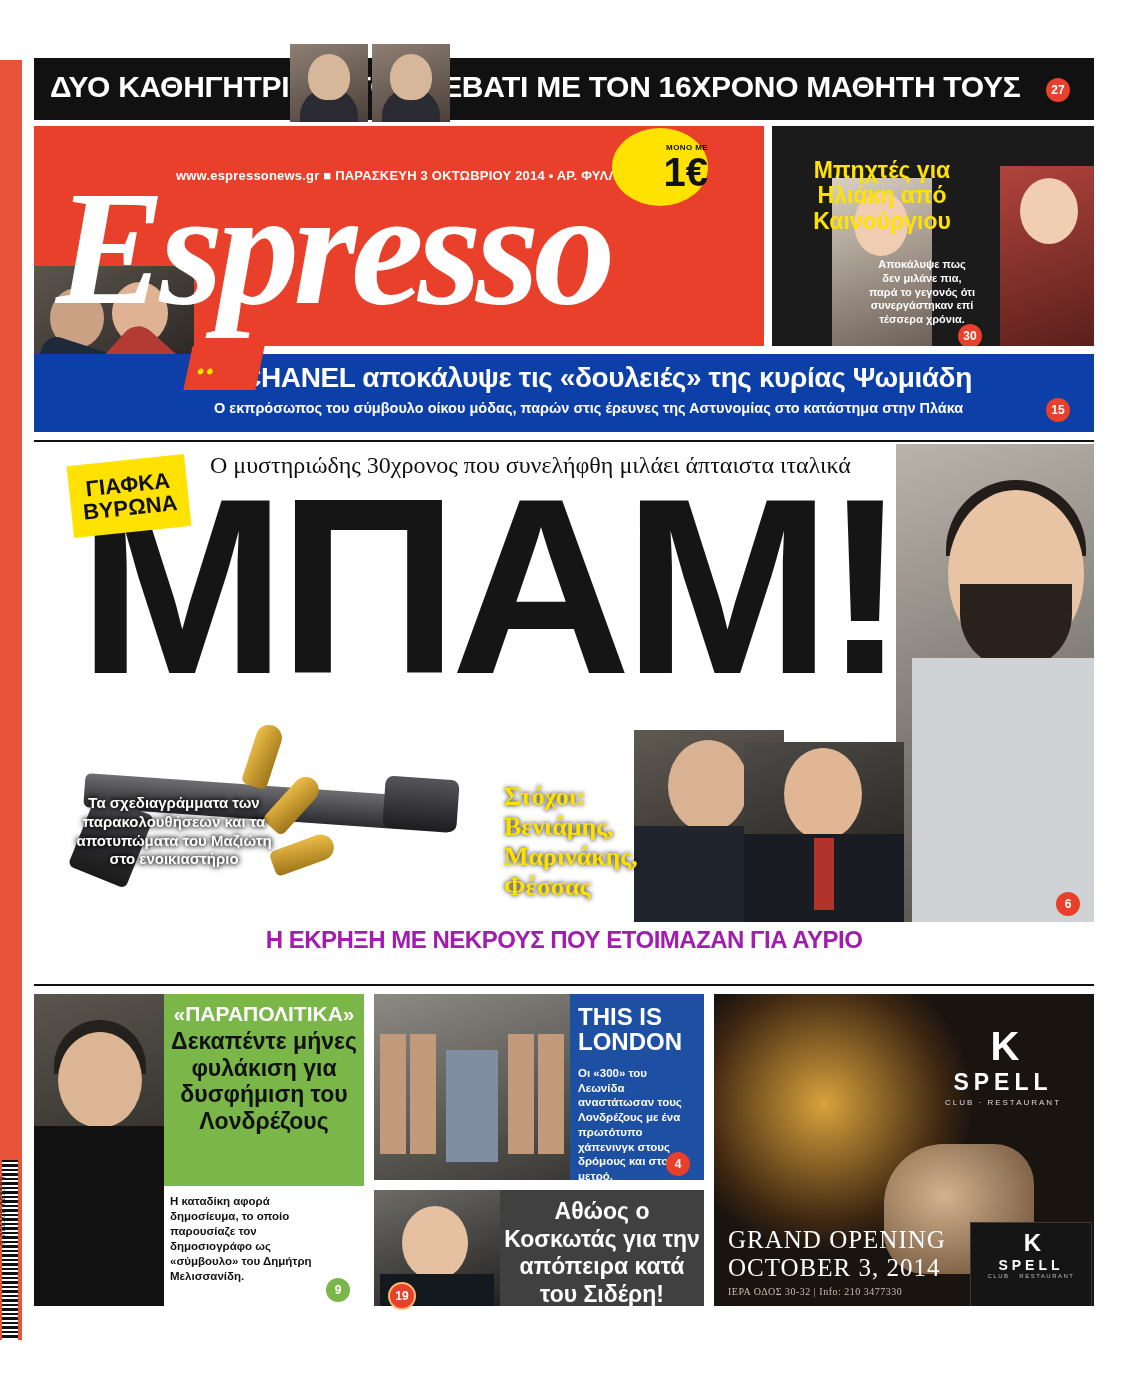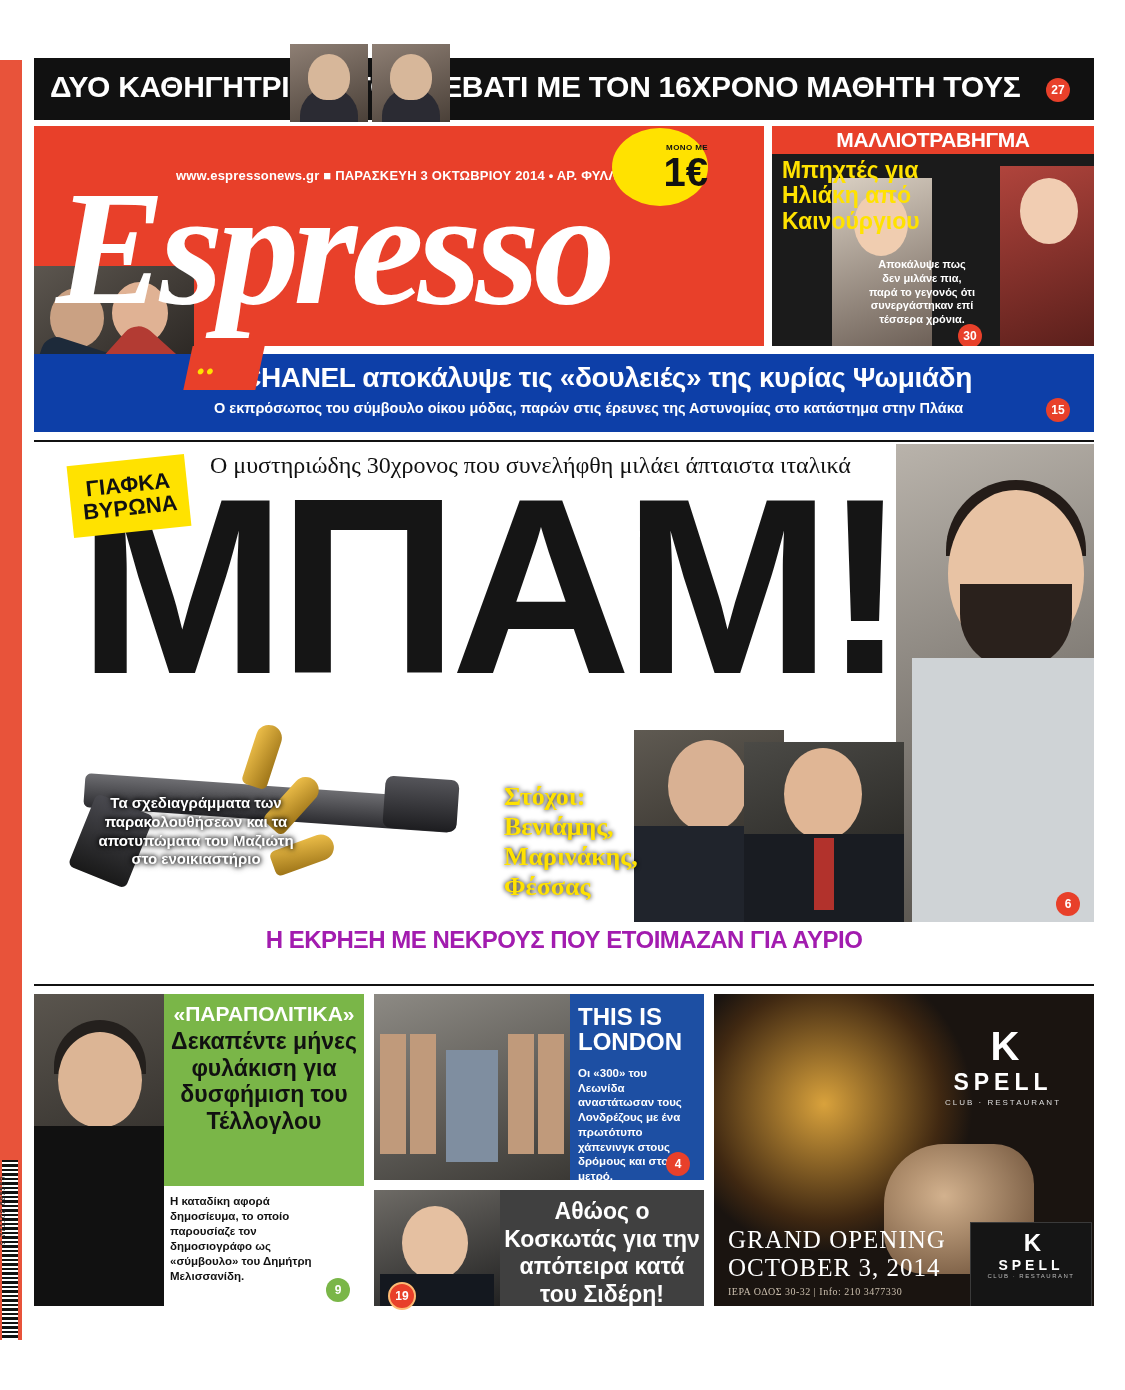--- a/index.html
+++ b/index.html
@@ -39,21 +39,21 @@
   .euro .small{font-size:8px;font-weight:bold;color:#111;letter-spacing:.4px;}
   .euro .big{font-size:40px;font-weight:bold;color:#111;line-height:1;font-family:"Liberation Sans",sans-serif;}
 
   
   .rbox{position:absolute;left:772px;top:126px;width:322px;height:220px;background:#1b1b1b;overflow:hidden;}
   .rbox .ph-l{position:absolute;left:60px;top:52px;width:100px;height:168px;background:linear-gradient(160deg,#d9cfc2,#6d6057);}
   .rbox .ph-l:after{content:"";position:absolute;left:22px;top:14px;width:54px;height:64px;border-radius:50%;background:#f0cdb0;}
   .rbox .ph-r{position:absolute;left:228px;top:40px;width:98px;height:180px;background:linear-gradient(160deg,#b0443c,#5a1f1b);}
   .rbox .ph-r:after{content:"";position:absolute;left:20px;top:12px;width:58px;height:66px;border-radius:50%;background:#f1cdb2;}
   .rbox .hdr{position:absolute;left:0;top:0;width:322px;height:28px;background:#e8402a;color:#fff;font-weight:bold;font-size:21px;display:flex;align-items:center;justify-content:center;letter-spacing:-.4px;}
-  .rbox .tl{position:absolute;left:10px;top:32px;width:200px;color:#ffe200;font-weight:bold;font-size:23px;line-height:1.1;}
+  .rbox .tl{position:absolute;left:10px;top:32px;width:200px;color:#ffe200;font-weight:bold;font-size:23px;line-height:1.1;text-align:center;}
   .rbox .body{position:absolute;left:96px;top:132px;width:108px;color:#fff;font-size:11px;line-height:1.25;font-weight:bold;text-align:center;}
   .rbox .pg{position:absolute;left:186px;top:198px;}
 
   
   .chanel{position:absolute;left:34px;top:354px;width:1060px;height:78px;background:#0d3fa8;}
   .chanel .t1{position:absolute;left:180px;top:8px;width:880px;color:#fff;font-weight:bold;font-size:28px;white-space:nowrap;letter-spacing:-.4px;}
   .chanel .t2{position:absolute;left:180px;top:46px;width:880px;color:#fff;font-weight:bold;font-size:14.5px;white-space:nowrap;}
   .chanel .pg{position:absolute;left:1012px;top:44px;}
   .ribbon{position:absolute;left:188px;top:346px;width:72px;height:44px;background:#e8402a;transform:skewX(-12deg);}
   .ribbon .dots{position:absolute;left:10px;top:14px;color:#ffe200;font-size:20px;font-weight:bold;letter-spacing:2px;}
@@ -65,21 +65,21 @@
   .giafka span{font-size:22px;font-weight:bold;color:#111;line-height:1.05;}
   .mpam{position:absolute;left:44px;top:20px;width:880px;font-size:250px;font-weight:bold;color:#151515;letter-spacing:-8px;line-height:1;font-family:"Liberation Sans",sans-serif;}
   .gun{position:absolute;left:20px;top:300px;width:420px;height:150px;}
   .gun .barrel{position:absolute;left:30px;top:44px;width:370px;height:34px;background:linear-gradient(180deg,#6e6e72,#2c2c30);border-radius:6px;transform:rotate(4deg);}
   .gun .muzzle{position:absolute;left:330px;top:36px;width:74px;height:52px;background:linear-gradient(180deg,#55555a,#1d1d20);border-radius:8px;transform:rotate(4deg);}
   .gun .grip{position:absolute;left:26px;top:60px;width:62px;height:78px;background:linear-gradient(180deg,#4a4a50,#191919);transform:rotate(22deg);border-radius:6px;}
   .bullet{position:absolute;width:26px;height:64px;border-radius:13px 13px 6px 6px;background:linear-gradient(100deg,#f0c14b,#9c7317);}
   .b1{left:216px;top:282px;transform:rotate(18deg);}
   .b2{left:246px;top:330px;transform:rotate(42deg);}
   .b3{left:256px;top:380px;transform:rotate(70deg);}
-  .gun-cap{position:absolute;left:40px;top:352px;width:200px;color:#fff;font-weight:bold;font-size:15px;line-height:1.25;text-align:center;text-shadow:0 0 4px #000,0 0 7px #000;margin-left:22px;}
+  .gun-cap{position:absolute;left:40px;top:352px;width:200px;color:#fff;font-weight:bold;font-size:15px;line-height:1.25;text-align:center;text-shadow:0 0 4px #000,0 0 7px #000;}
   .stoxoi{position:absolute;left:470px;top:340px;width:160px;color:#ffe200;font-weight:bold;font-size:26px;line-height:1.15;text-shadow:0 0 5px #000;font-family:Liberation Serif, serif;}
   .stoxoi .hd{color:#ffe200;}
   .man-a{position:absolute;left:600px;top:288px;width:150px;height:192px;background:linear-gradient(160deg,#5f5a52,#23201c);}
   .man-a .head{position:absolute;left:34px;top:10px;width:80px;height:92px;border-radius:50%;background:#d9b193;}
   .man-a .suit{position:absolute;left:0;top:96px;width:150px;height:96px;background:#20242c;}
   .man-b{position:absolute;left:710px;top:300px;width:160px;height:180px;background:linear-gradient(160deg,#4b4a46,#1c1b18);}
   .man-b .head{position:absolute;left:40px;top:6px;width:78px;height:92px;border-radius:50%;background:#e0b695;}
   .man-b .suit{position:absolute;left:0;top:92px;width:160px;height:88px;background:#191c22;}
   .man-b .tie{position:absolute;left:70px;top:96px;width:20px;height:72px;background:#b2322c;}
   .man-c{position:absolute;left:862px;top:2px;width:232px;height:478px;background:linear-gradient(160deg,#b9b3ab,#4e4a45);}
@@ -169,21 +169,20 @@
   </div>
   <div class="espresso">Espresso</div>
   <div class="euro">
     <div class="small">MONO ME</div>
     <div class="big">1€</div>
   </div>
 
   <div class="rbox">
     <div class="ph-l"></div>
     <div class="ph-r"></div>
-    <div class="hdr">ΜΑΛΛΙΟΤΡΑΒΗΓΜΑ</div>
     <div class="tl">Μπηχτές για Ηλιάκη από Καινούργιου</div>
     <div class="body">Αποκάλυψε πως δεν μιλάνε πια, παρά το γεγονός ότι συνεργάστηκαν επί τέσσερα χρόνια.</div>
     <div class="badge-round pg">30</div>
   </div>
 
   <div class="chanel">
     <div class="t1">Η CHANEL αποκάλυψε τις «δουλειές» της κυρίας Ψωμιάδη</div>
     <div class="t2">Ο εκπρόσωπος του σύμβουλο οίκου μόδας, παρών στις έρευνες της Αστυνομίας στο κατάστημα στην Πλάκα</div>
     <div class="badge-round pg">15</div>
   </div>
@@ -241,21 +240,21 @@
   </div>
 
   <div class="bl">
     <div class="photo">
         <div class="hair"></div>
         <div class="head"></div>
         <div class="body"></div>
       </div>
     <div class="green">
       <div class="t1">«ΠΑΡΑΠΟΛΙΤΙΚΑ»</div>
-      <div class="t2">Δεκαπέντε μήνες φυλάκιση για δυσφήμιση του Τέλλογλου</div>
+      <div class="t2">Δεκαπέντε μήνες φυλάκιση για δυσφήμιση του Λονδρέζους</div>
     </div>
     <div class="body-txt">Η καταδίκη αφορά δημοσίευμα, το οποίο παρουσίαζε τον δημοσιογράφο ως «σύμβουλο» του Δημήτρη Μελισσανίδη.</div>
     <div class="badge-round pg" style="background:#7ab648;">9</div>
   </div>
 
   <div class="bm">
     <div class="photo">
       <div class="p" style="left:6px;"></div>
         <div class="p" style="left:36px;"></div>
       <div class="p" style="left:134px;"></div>

